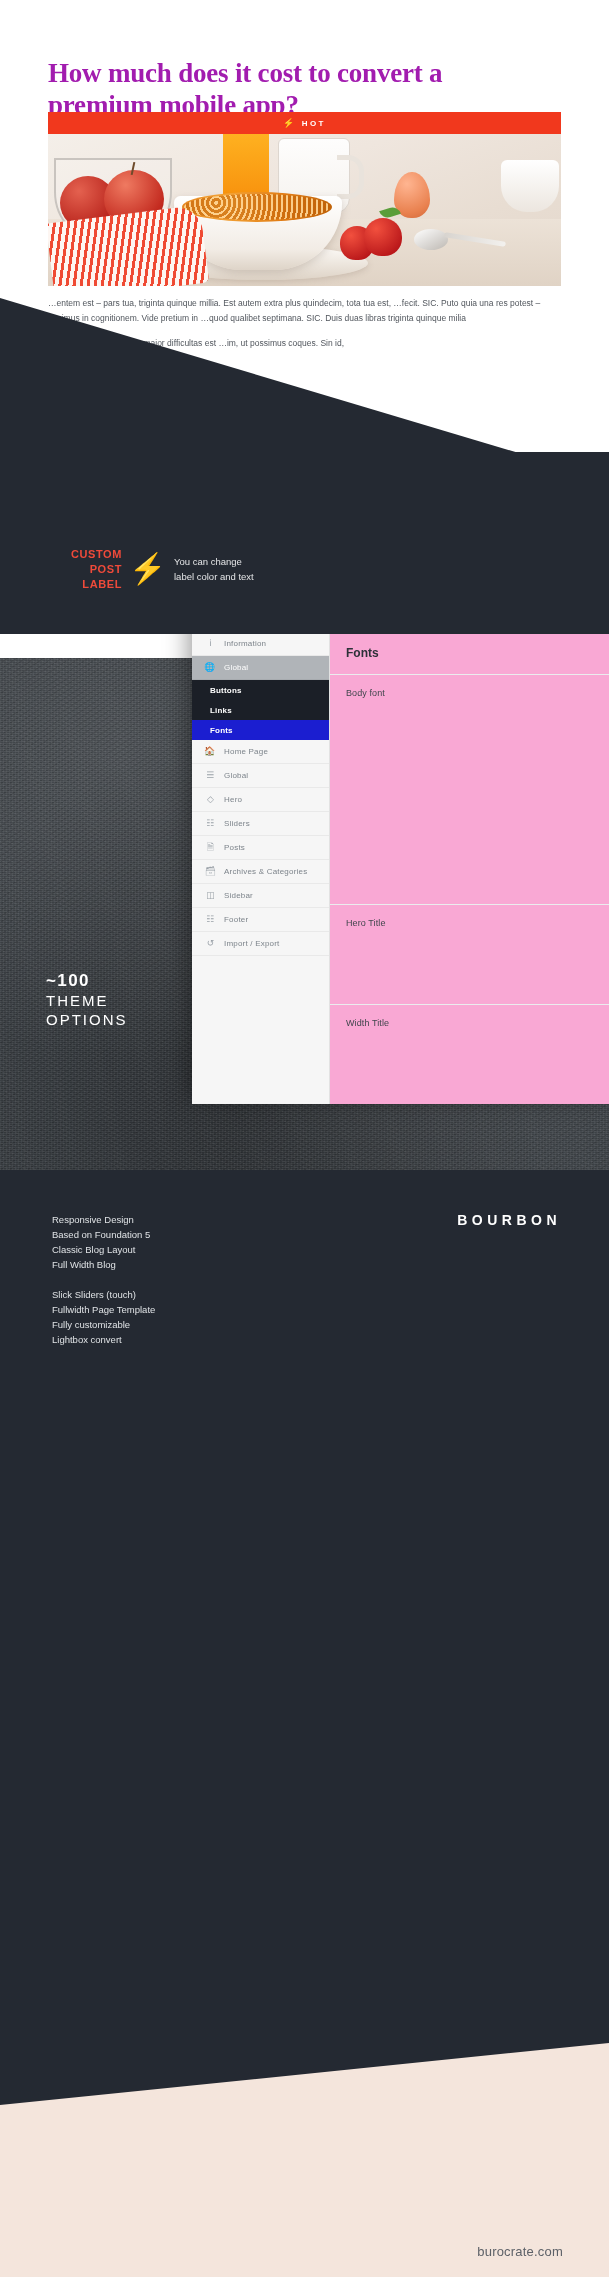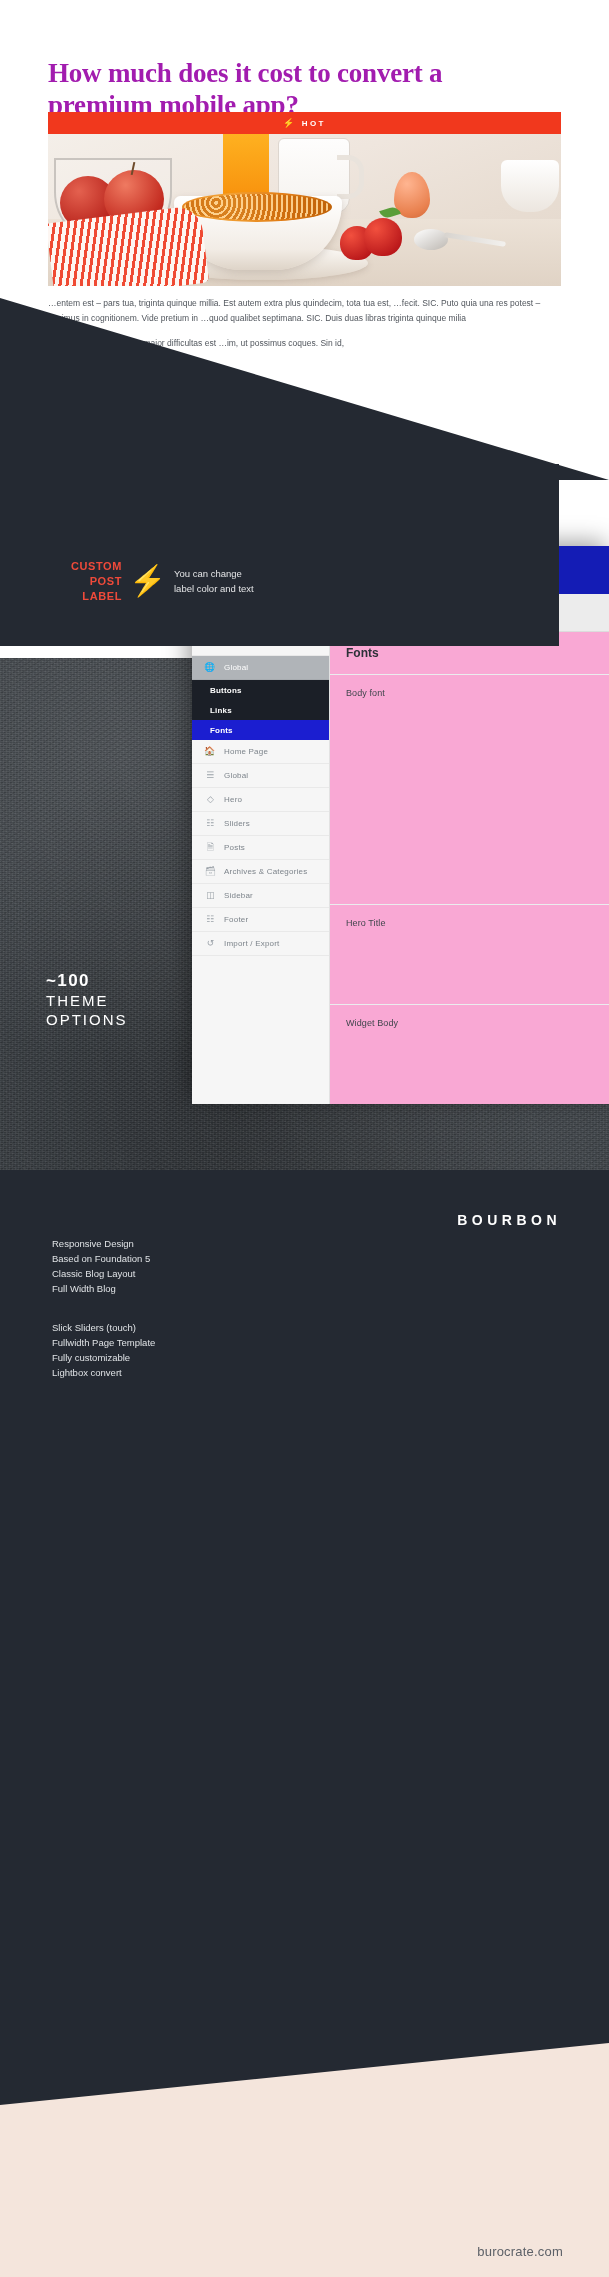--- a/index.html
+++ b/index.html
@@ -138,22 +138,22 @@
     left: 0; top: 272px;
     width: 609px; height: 208px;
     background: #242932;
     clip-path: polygon(0 26px, 609px 208px, 0 208px);
     z-index: 5;
   }
 
   
   .label-band {
     position: absolute;
-    left: 0; top: 464px;
-    width: 559px; height: 182px;
+    left: 0; top: 452px;
+    width: 609px; height: 182px;
     background: #242932;
     z-index: 6;
   }
   .label-block {
     position: absolute;
     left: 44px; top: 85px;
     width: 330px; height: 64px;
     display: flex;
     align-items: center;
   }
@@ -334,21 +334,21 @@
     background: #242932;
   }
   .feat-list {
     position: absolute;
     left: 52px; top: 42px;
     width: 260px;
     color: #dfe2e5;
     font-size: 9.5px;
     line-height: 15px;
   }
-  .feat-list .grp { margin-bottom: 15px; margin-top: 24px; }
+  .feat-list .grp { margin-bottom: 15px; }
   .brand {
     position: absolute;
     right: 48px; top: 42px;
     color: #ffffff;
     font-size: 14px;
     font-weight: 700;
     letter-spacing: 4.5px;
   }
 
   
@@ -524,21 +524,21 @@
   <div class="admin-content">
     <div class="content-title">Fonts</div>
 
     <div class="field-row" style="top:42px;height:130px;">
       <div class="flabel">Body font</div>
     </div>
     <div class="field-row" style="top:272px;height:100px;">
       <div class="flabel">Hero Title</div>
     </div>
     <div class="field-row" style="top:372px;height:100px;">
-      <div class="flabel">Widget Body</div>
+      <div class="flabel">Width Title</div>
     </div>
   </div>
 </div>
 
 <div class="features-section">
   <div class="feat-list">
     <div class="grp">
       <div>Responsive Design</div>
       <div>Based on Foundation 5</div>
       <div>Classic Blog Layout</div>

